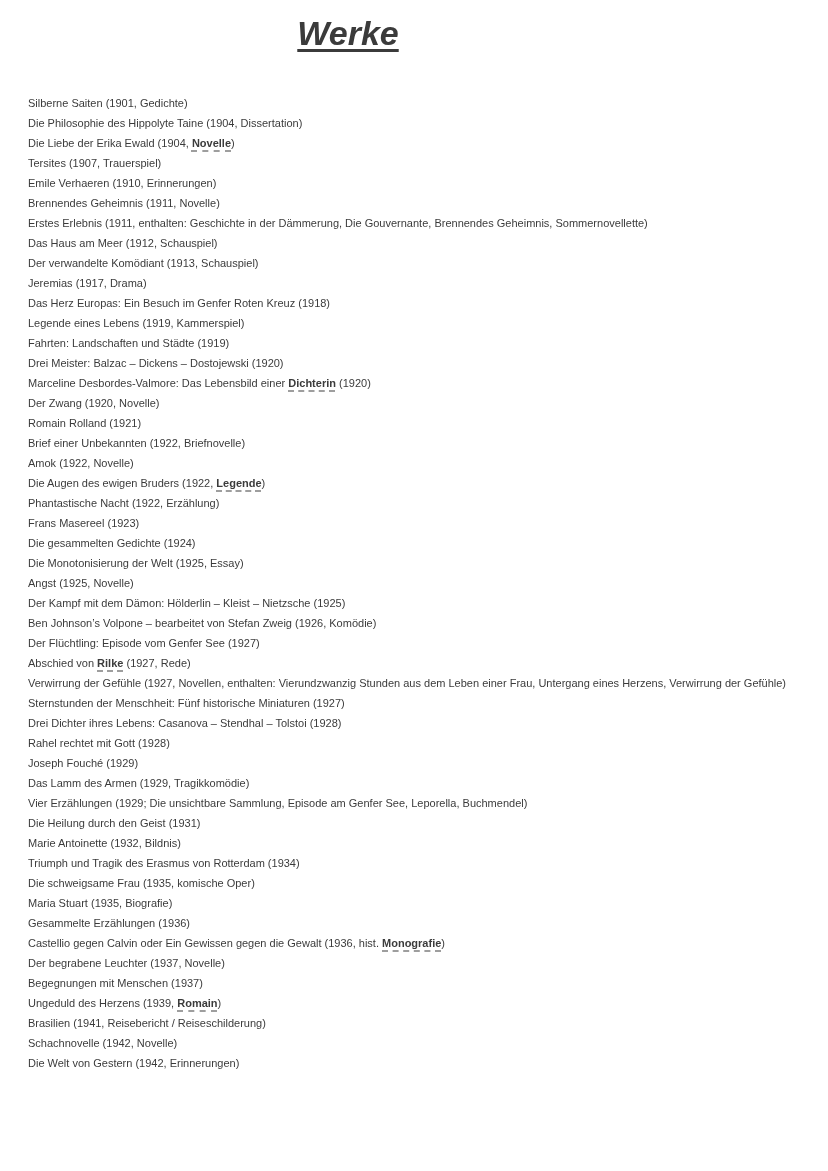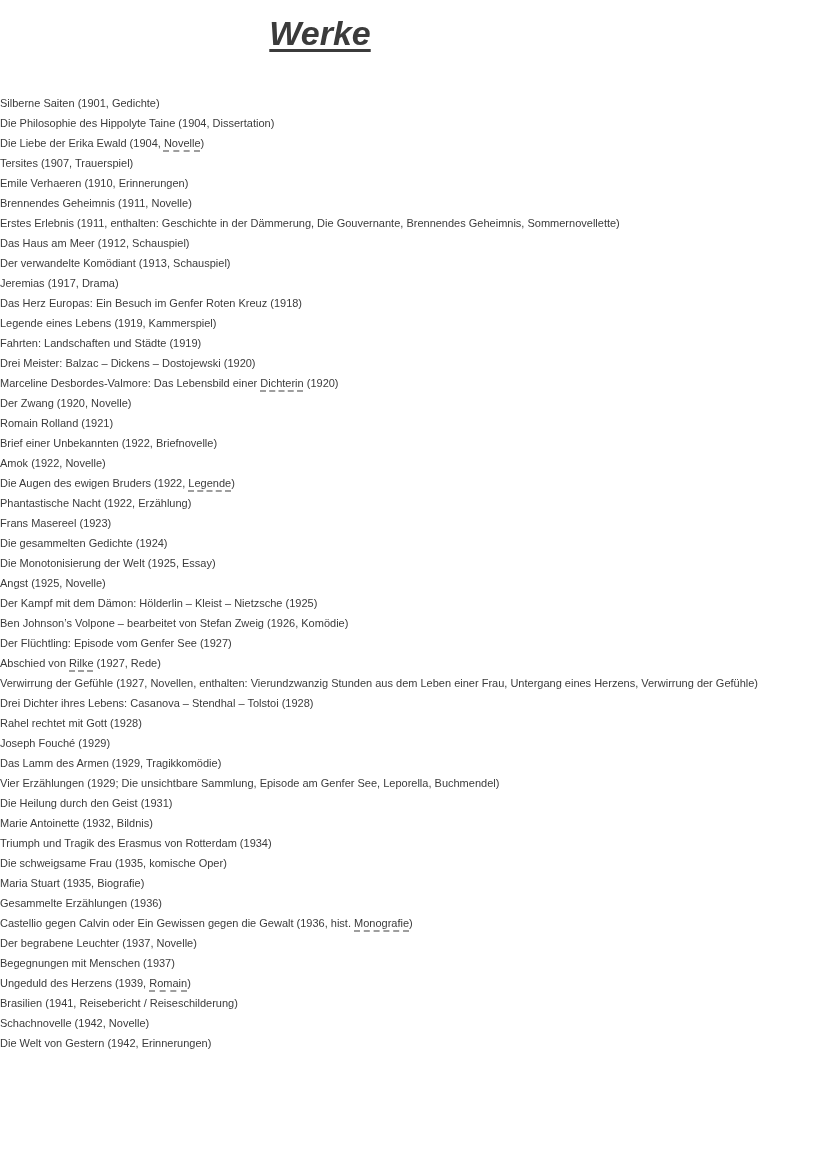--- a/index.html
+++ b/index.html
@@ -11,21 +11,21 @@
   html,body{ margin:0; padding:0; }
   body{
     background:var(--bg-color);
     font-family:"Liberation Sans", sans-serif;
     color:var(--text-color);
   }
   .page{
     width:828px;
     min-height:1171px;
     background:var(--bg-color);
-    padding:6px 14px 10px 0;
+    padding:6px 14px 10px 28px;
     border-radius:30px;
   }
   .title-wrap{
     width:640px;
     text-align:center;
   }
   h1.doc-title{
     display:inline-block;
     margin:8px 0 0 0;
     font-size:34px;
@@ -44,20 +44,21 @@
     line-height:20px;
     color:var(--text-color);
     white-space:normal;
   }
   .spell{
     text-decoration:underline;
     text-decoration-style:dashed;
     text-decoration-color:var(--spell-color);
     text-decoration-thickness:1.5px;
     text-underline-offset:3px;
+    font-weight:bold;
   }
 </style>
 </head>
 <body>
 
 <div class="page">
   <div class="title-wrap">
     <h1 class="doc-title">Werke</h1>
   </div>
   <div class="works">
@@ -84,20 +85,21 @@
       <div class="work-item">Phantastische Nacht (1922, Erzählung)</div>
       <div class="work-item">Frans Masereel (1923)</div>
       <div class="work-item">Die gesammelten Gedichte (1924)</div>
       <div class="work-item">Die Monotonisierung der Welt (1925, Essay)</div>
       <div class="work-item">Angst (1925, Novelle)</div>
       <div class="work-item">Der Kampf mit dem Dämon: Hölderlin – Kleist – Nietzsche (1925)</div>
       <div class="work-item">Ben Johnson’s Volpone – bearbeitet von Stefan Zweig (1926, Komödie)</div>
       <div class="work-item">Der Flüchtling: Episode vom Genfer See (1927)</div>
       <div class="work-item">Abschied von <span class="spell">Rilke</span> (1927, Rede)</div>
       <div class="work-item">Verwirrung der Gefühle (1927, Novellen, enthalten: Vierundzwanzig Stunden aus dem Leben einer Frau, Untergang eines Herzens, Verwirrung der Gefühle)</div>
+      <div class="work-item">Sternstunden der Menschheit: Fünf historische Miniaturen (1927)</div>
       <div class="work-item">Drei Dichter ihres Lebens: Casanova – Stendhal – Tolstoi (1928)</div>
       <div class="work-item">Rahel rechtet mit Gott (1928)</div>
       <div class="work-item">Joseph Fouché (1929)</div>
       <div class="work-item">Das Lamm des Armen (1929, Tragikkomödie)</div>
       <div class="work-item">Vier Erzählungen (1929; Die unsichtbare Sammlung, Episode am Genfer See, Leporella, Buchmendel)</div>
       <div class="work-item">Die Heilung durch den Geist (1931)</div>
       <div class="work-item">Marie Antoinette (1932, Bildnis)</div>
       <div class="work-item">Triumph und Tragik des Erasmus von Rotterdam (1934)</div>
       <div class="work-item">Die schweigsame Frau (1935, komische Oper)</div>
       <div class="work-item">Maria Stuart (1935, Biografie)</div>

